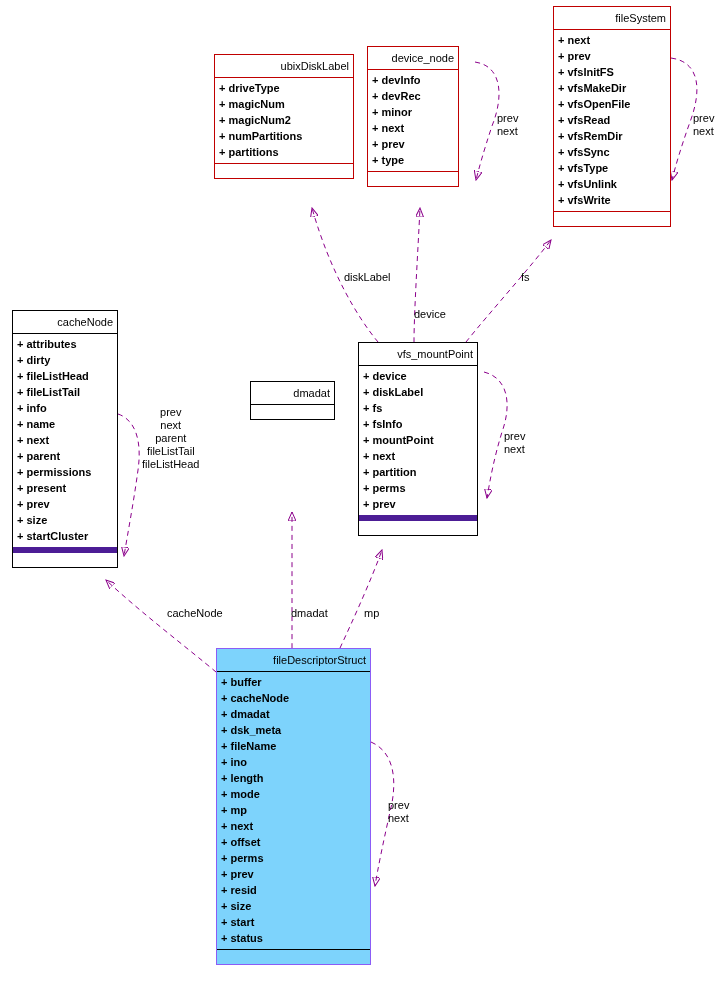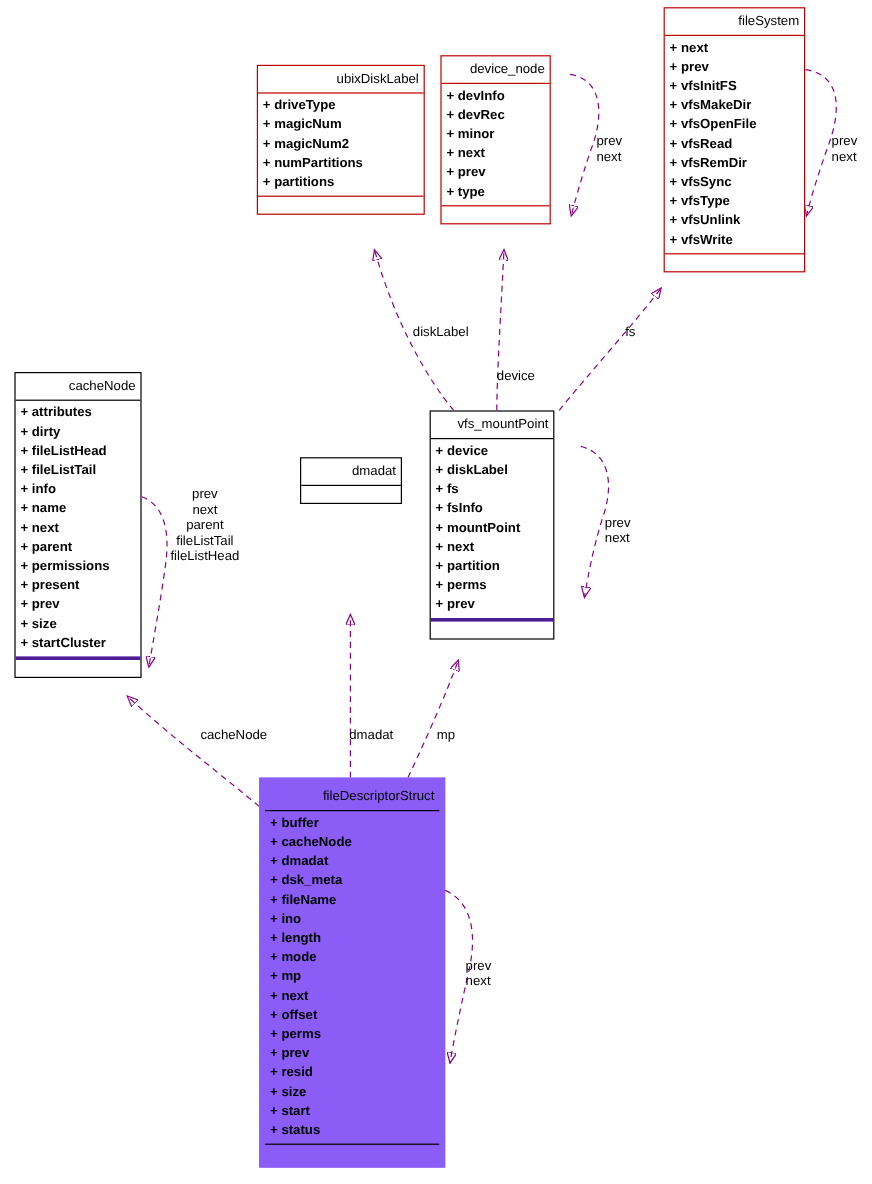--- a/index.html
+++ b/index.html
@@ -55,26 +55,26 @@
     border-bottom: 1px solid #c00000;
   }
   
   .node.black {
     border: 1px solid #000000;
   }
   .node.black .title {
     border-bottom: 1px solid #000000;
   }
   .node.black .members {
-    border-bottom: 3px solid #4c1d95;
+    border-bottom: 6px solid #4c1d95;
   }
   
   .node.focus {
-    border: 5px solid #8b5cf6;
-    background: #8b5cf6;
+    border: 1px solid #8b5cf6;
+    background: #7dd3fc;
   }
   .node.focus .title {
     border-bottom: 1px solid #000000;
   }
   .node.focus .members {
     border-bottom: 1px solid #000000;
   }
   .edge-label {
     position: absolute;
     font-size: 11px;
@@ -179,21 +179,21 @@
       <div>+ parent</div>
       <div>+ permissions</div>
       <div>+ present</div>
       <div>+ prev</div>
       <div>+ size</div>
       <div>+ startCluster</div>
     </div>
     <div class="foot"></div>
   </div>
 
-  <div class="node black" style="left:358px; top:342px; width:104px;">
+  <div class="node black" style="left:358px; top:342px; width:120px;">
     <div class="title">vfs_mountPoint</div>
     <div class="members">
       <div>+ device</div>
       <div>+ diskLabel</div>
       <div>+ fs</div>
       <div>+ fsInfo</div>
       <div>+ mountPoint</div>
       <div>+ next</div>
       <div>+ partition</div>
       <div>+ perms</div>

